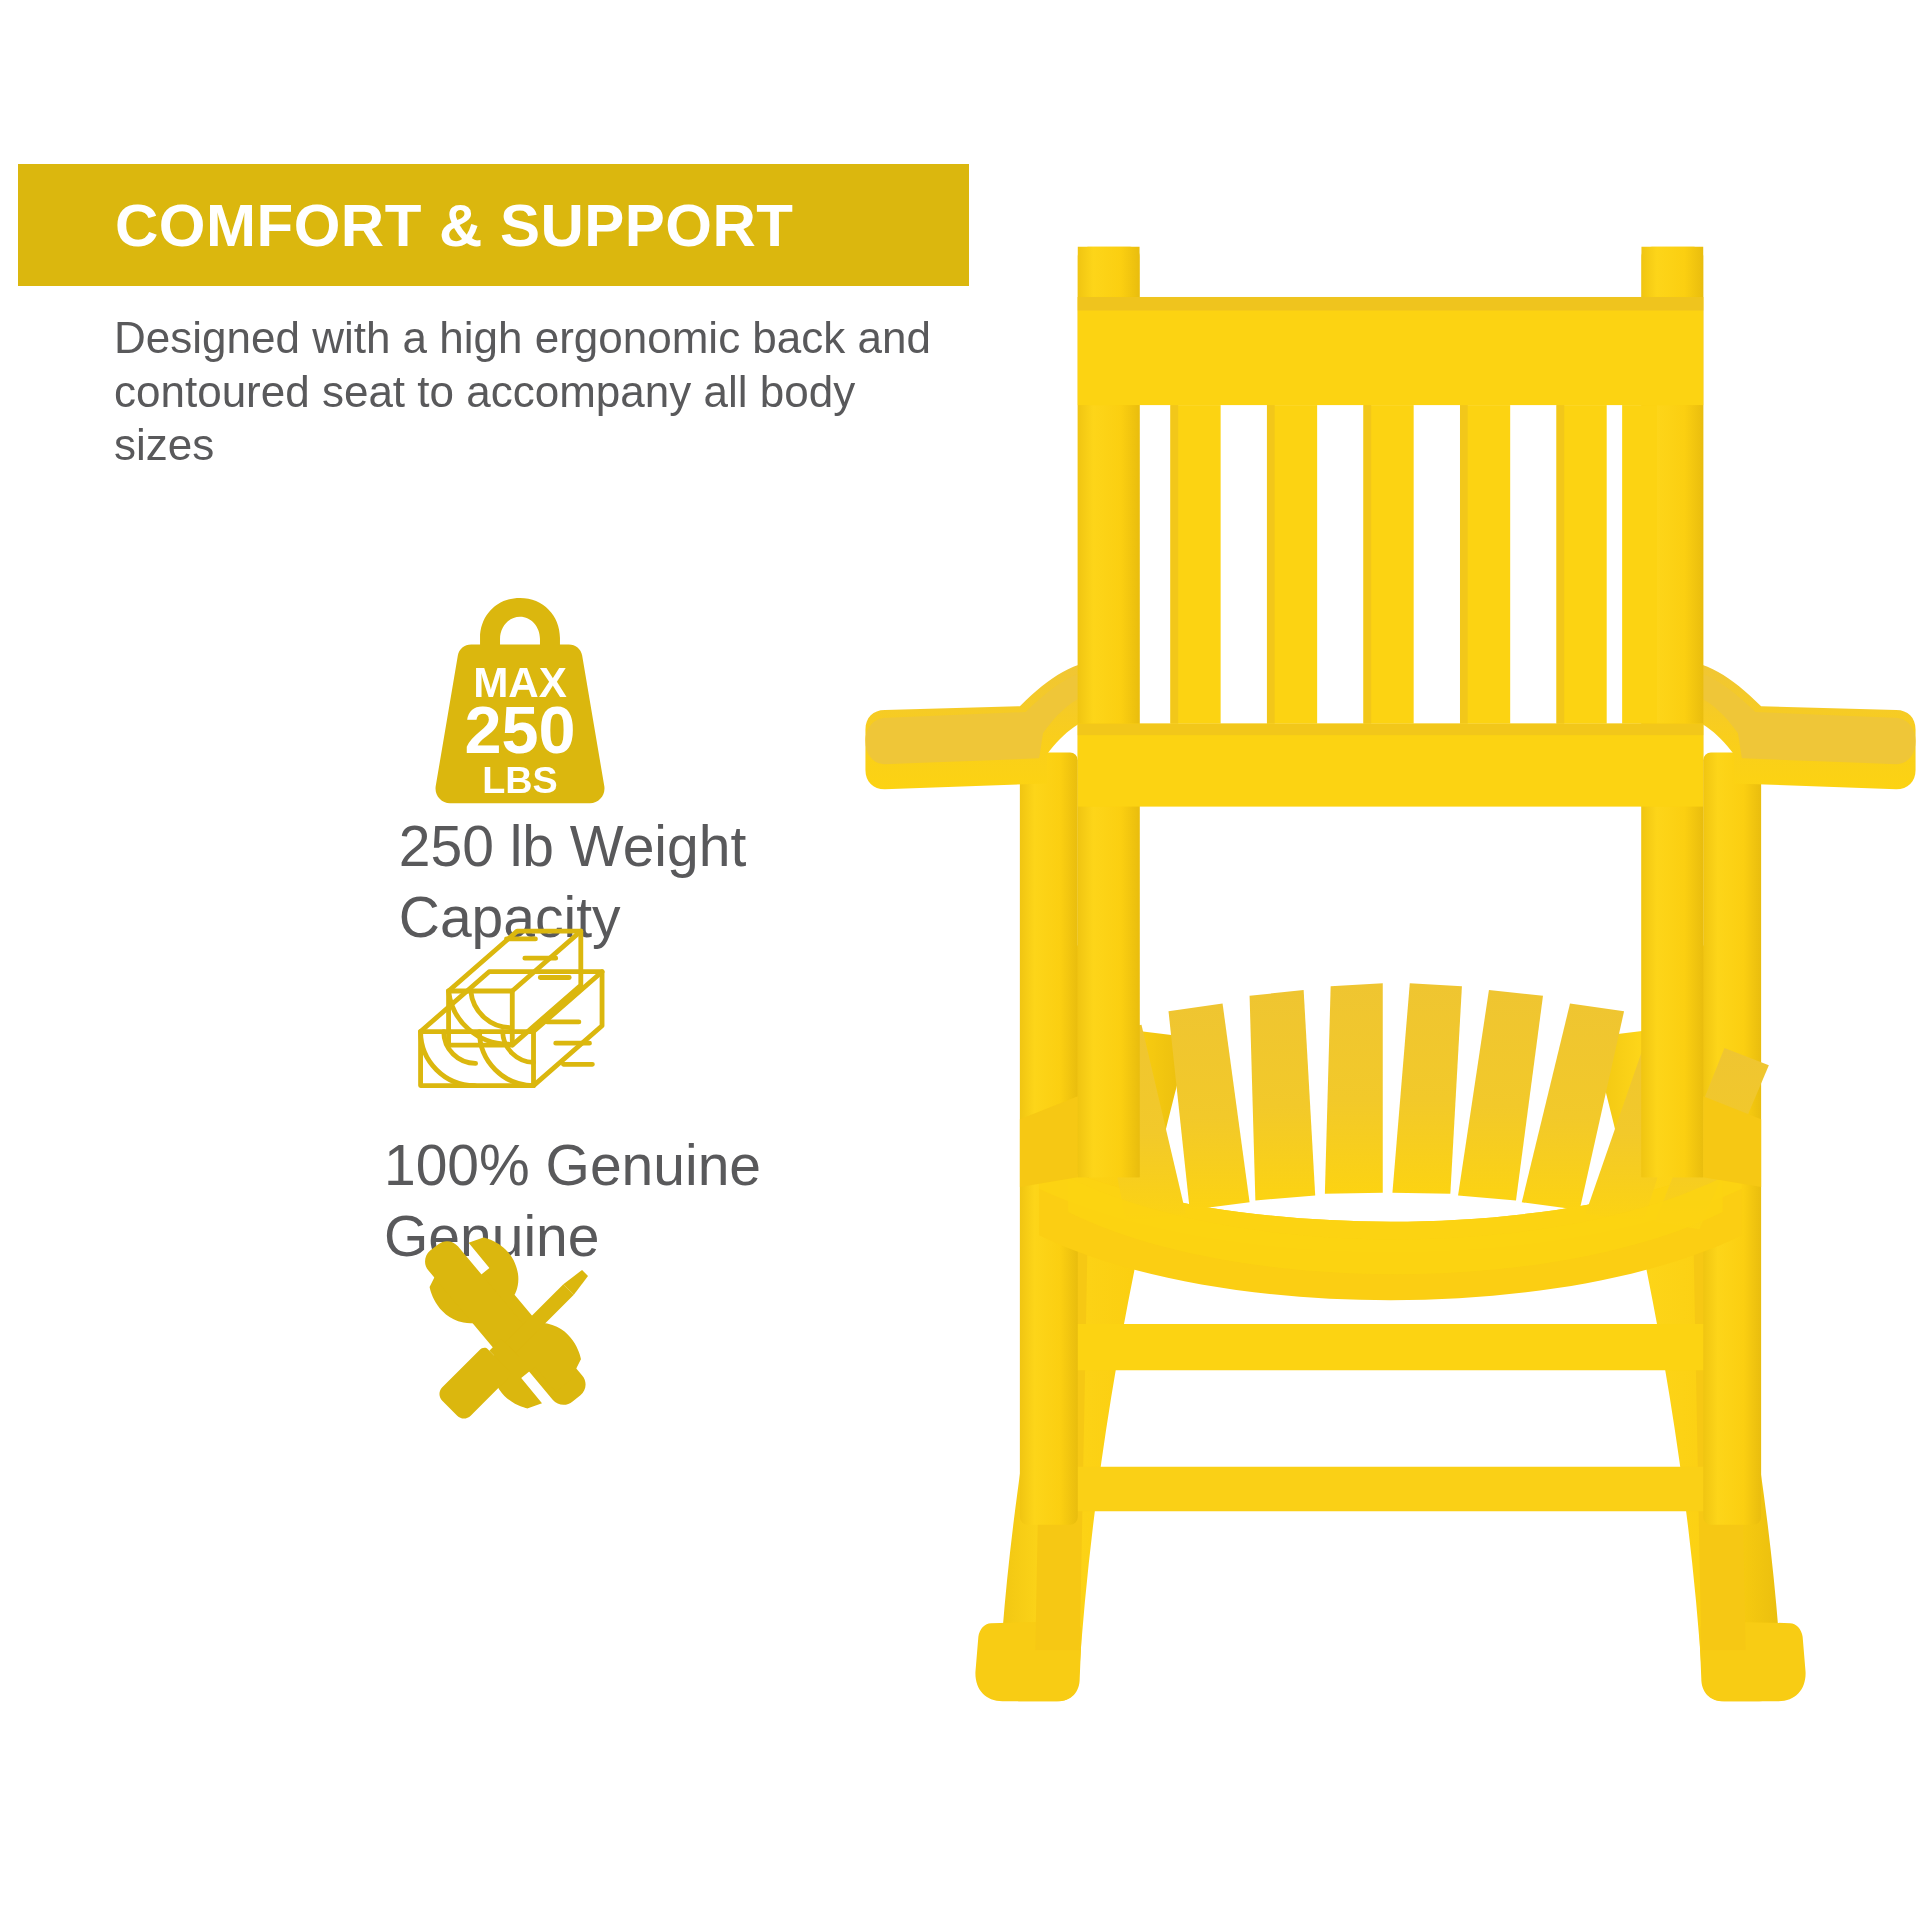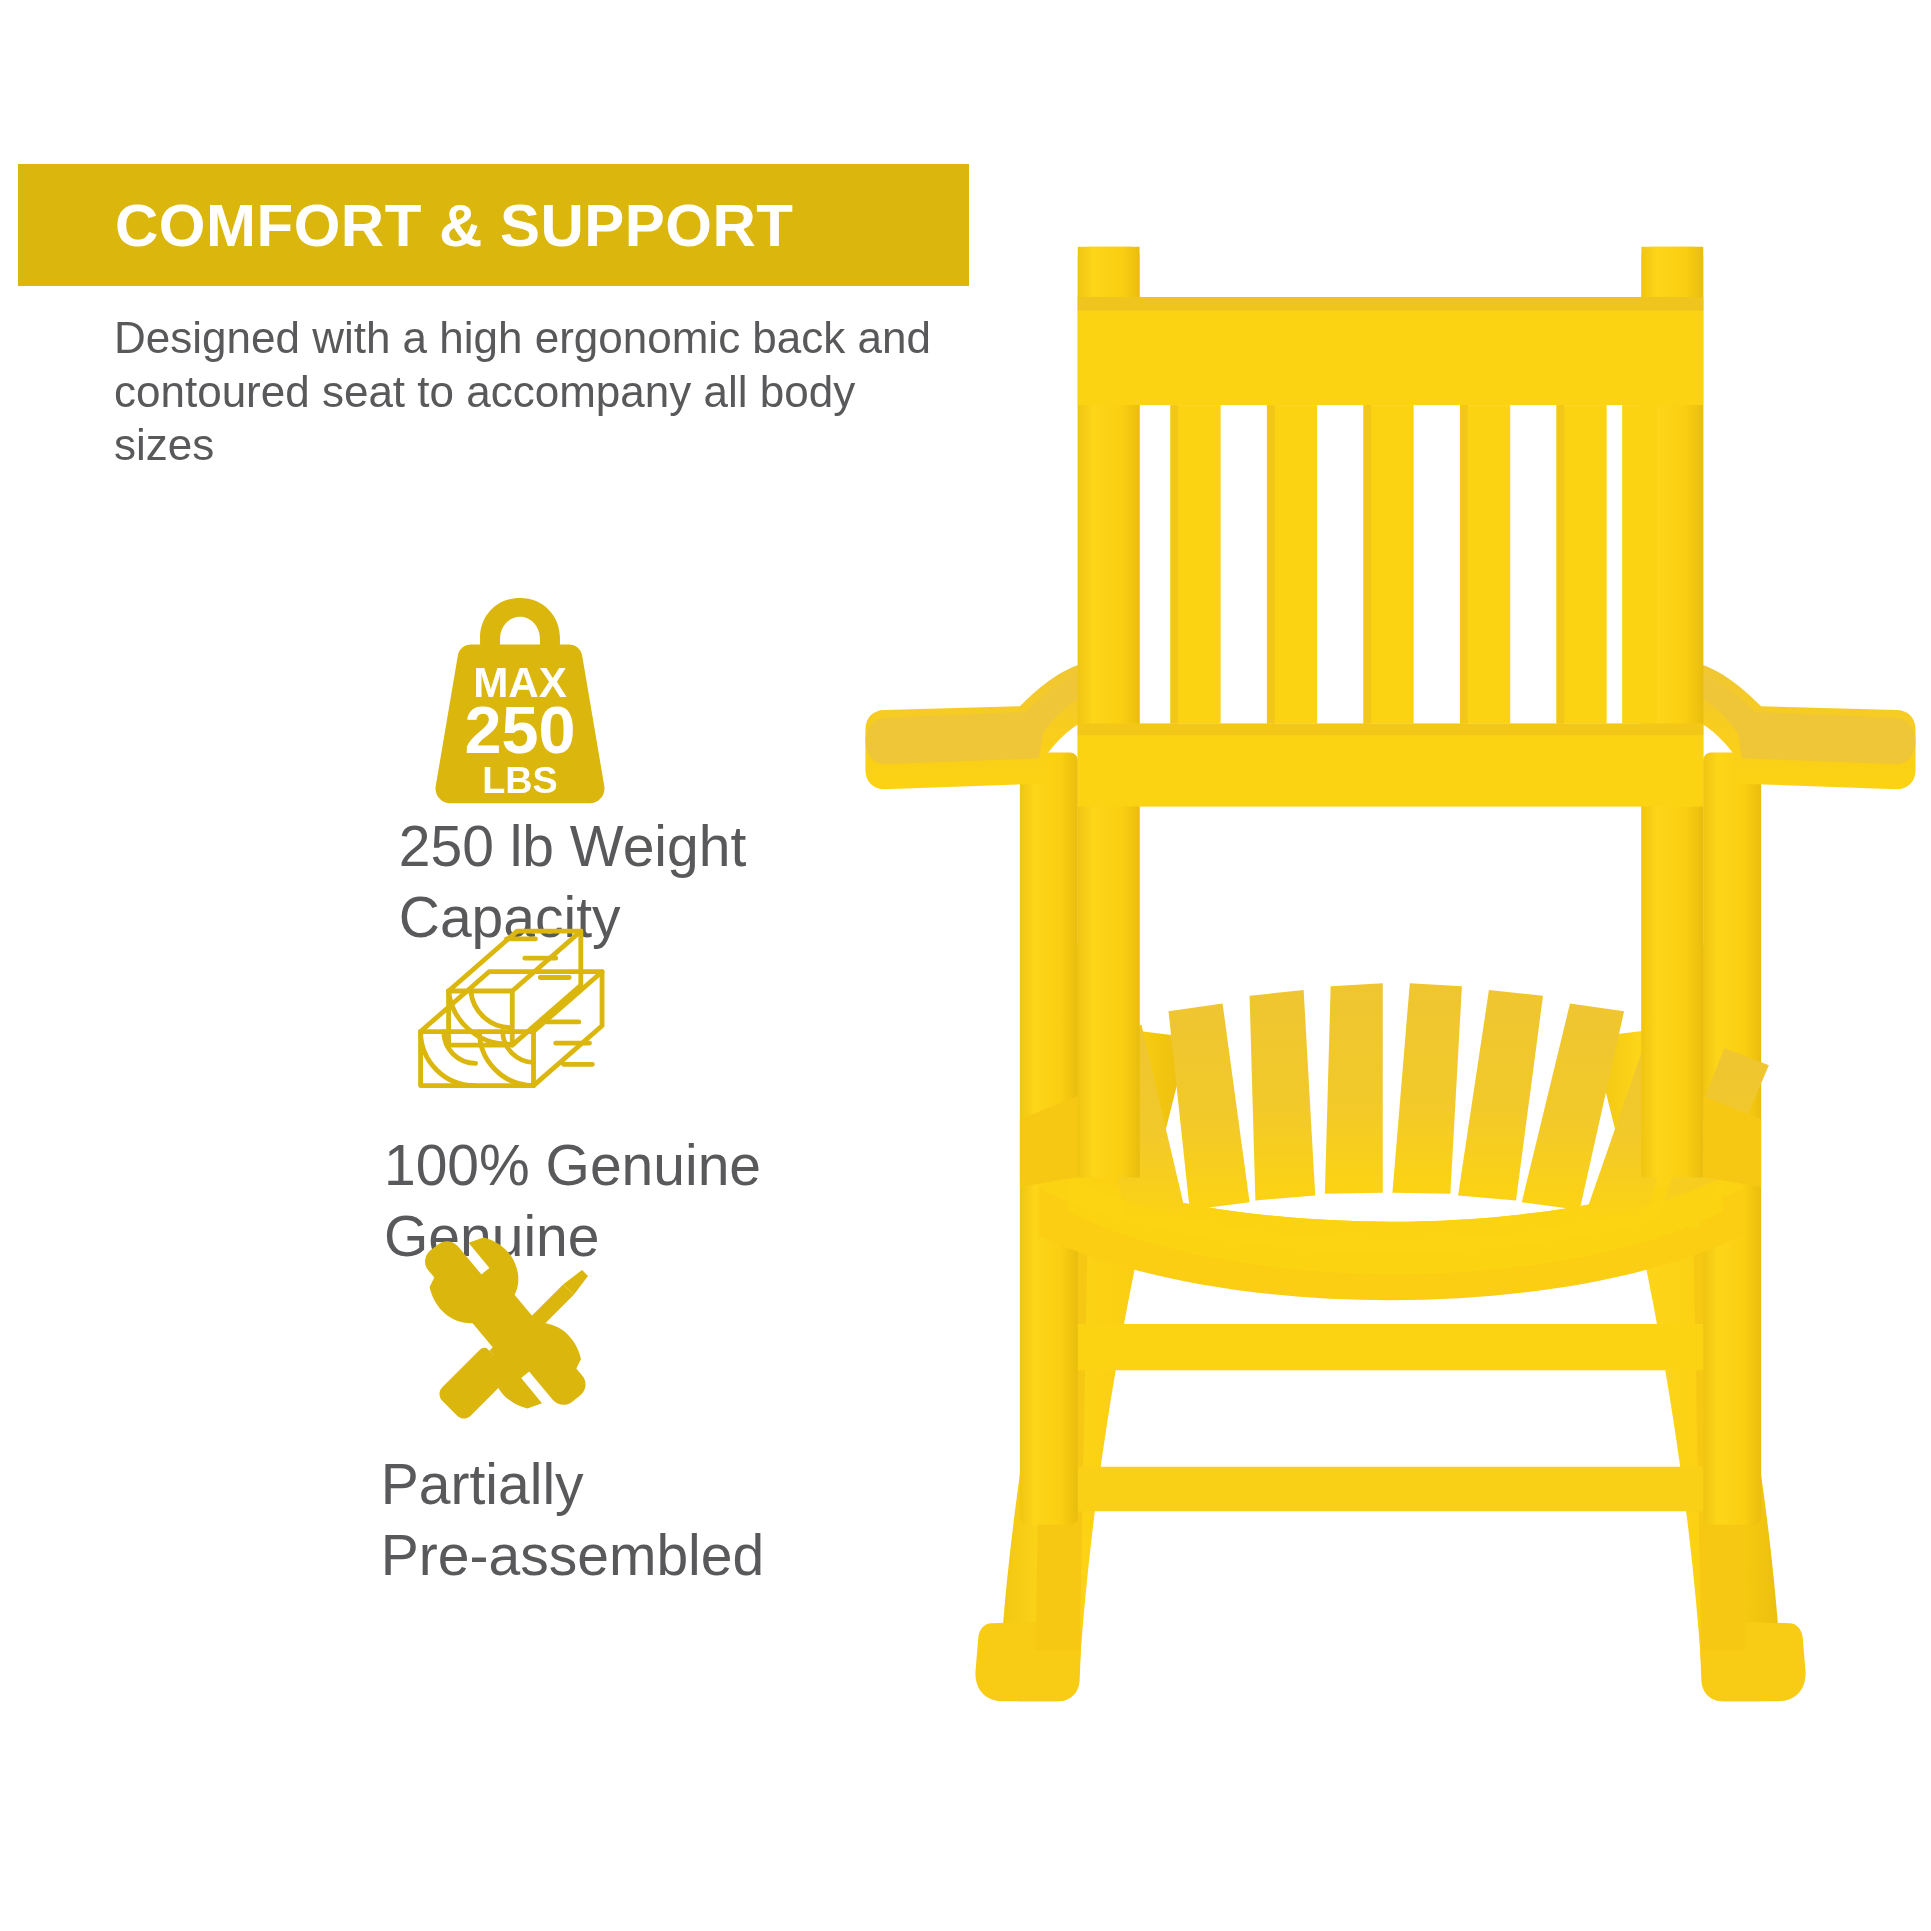--- a/index.html
+++ b/index.html
@@ -145,24 +145,20 @@
           <path d="M184 186 L167 200 L143 171 L127 184 L151 213 L134 219 C134 219 100 213 94 177 C92 163 98 153 98 153 L20 60 C14 53 15 43 22 37 L31 30 C38 24 48 25 54 32 L131 124 C131 124 143 118 157 121 C190 128 196 162 196 162 Z" transform="translate(2,-8) scale(0.82)"></path>
         </g>
 
         <g fill="#DBB70E" transform="rotate(45 105 105)">
           <path d="M101 18 L109 18 L112 40 L98 40 Z"></path>
           <path d="M98 40 L112 40 L112 118 L98 118 Z"></path>
           <path d="M93 118 L117 118 L117 134 L93 134 Z"></path>
           <path d="M91 134 L119 134 C122 134 124 137 124 140 L124 190 C124 195 120 199 115 199 L95 199 C90 199 86 195 86 190 L86 140 C86 137 88 134 91 134 Z"></path>
         </g>
       </svg>
-    </div>
-    <div class="ftext">
-      <div>Partially</div>
-      <div>Pre-assembled</div>
     </div>
   </div>
 
 </div>
 
 <div class="chair-wrap">
   <svg viewBox="0 0 1120 1640" xmlns="http://www.w3.org/2000/svg">
     <defs>
       <linearGradient id="gy" x1="0" y1="0" x2="1" y2="0">
         <stop offset="0%" stop-color="#F0C512"></stop>

